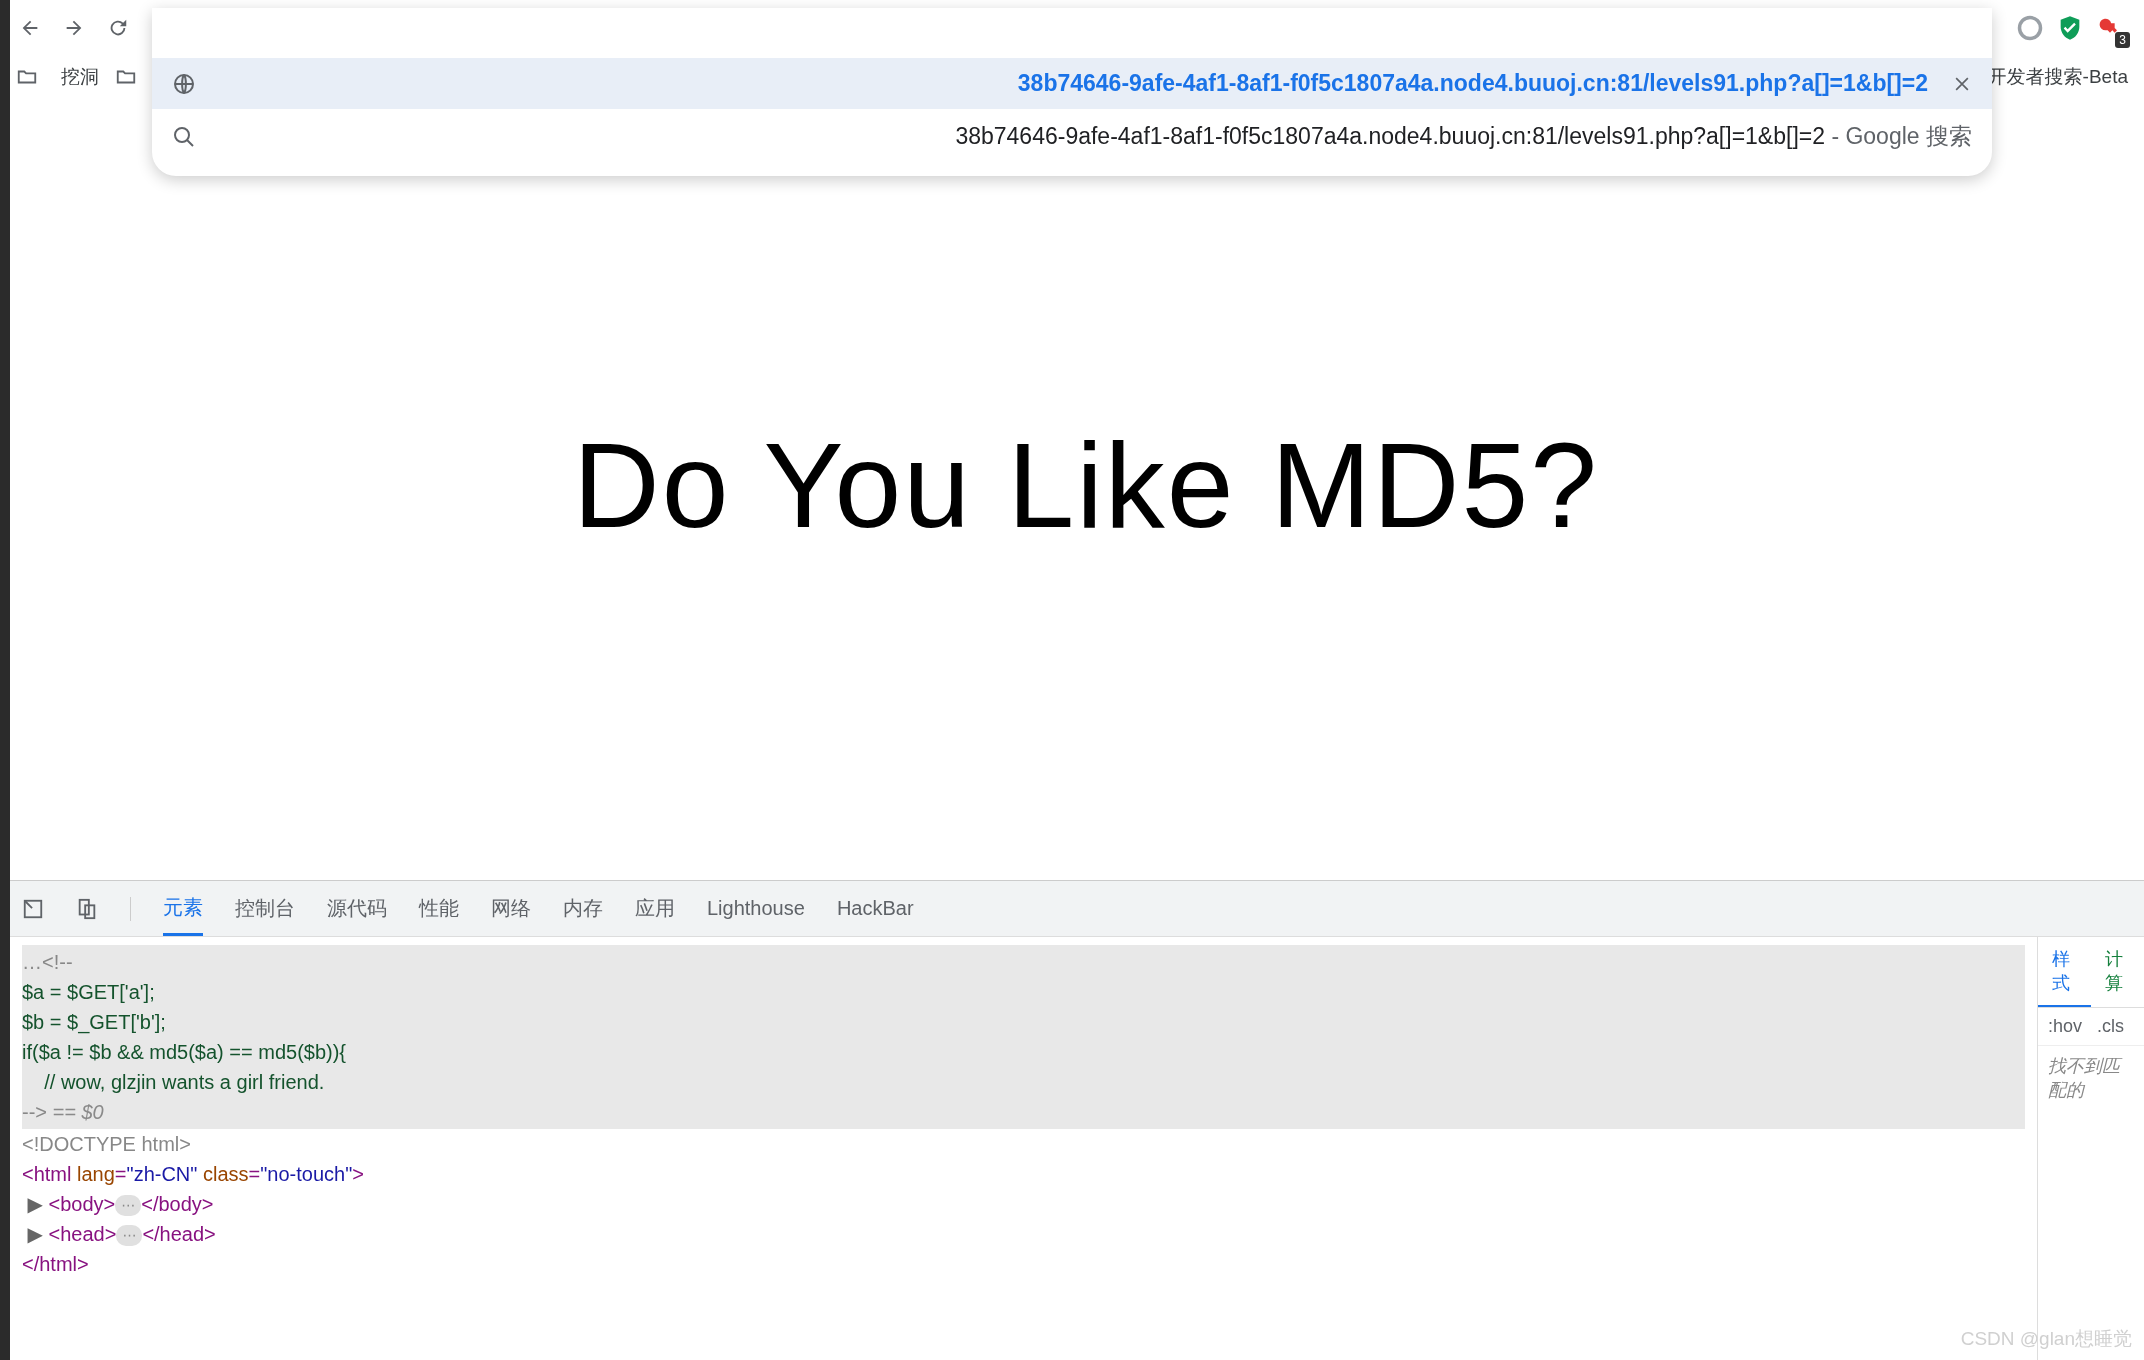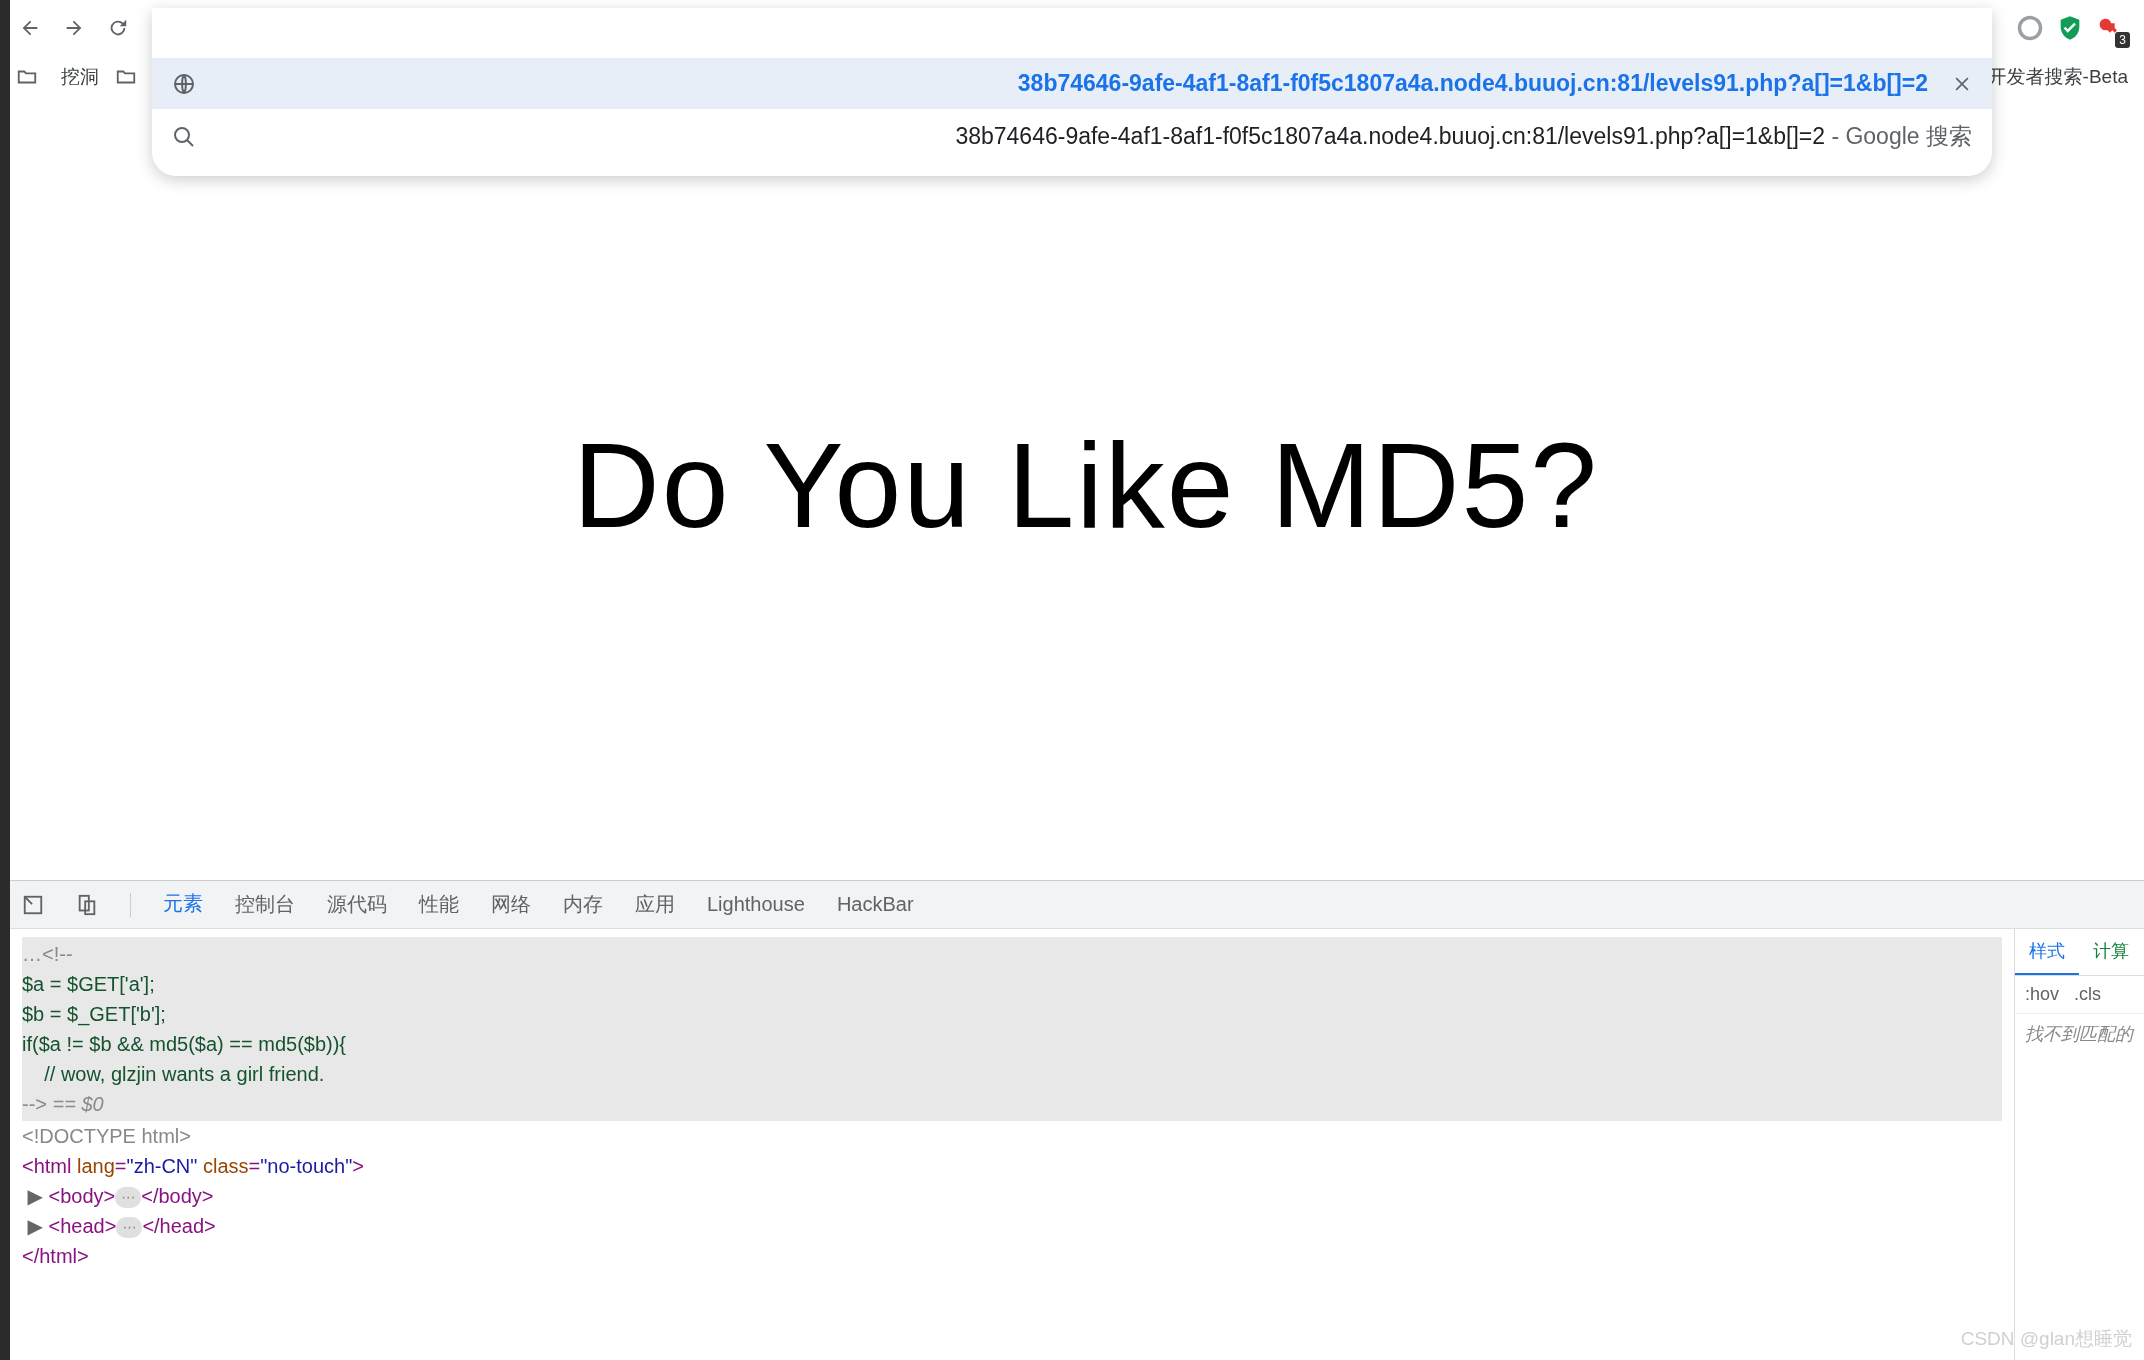--- a/index.html
+++ b/index.html
@@ -31,37 +31,37 @@
 .sugg-text { flex: 1; color: #202124; }
 .sugg-text .suffix { color: #5f6368; font-weight: 400; }
 .sugg-close { width: 20px; height: 20px; color: #5f6368; cursor: pointer; }
 
 
 .page-content { position: absolute; top: 100px; left: 0; right: 0; bottom: 490px; display: flex; align-items: center; justify-content: center; padding-left: 28px; }
 .page-heading { font-size: 120px; font-weight: 400; color: #000; letter-spacing: 2px; }
 
 
 .devtools { position: absolute; bottom: 0; left: 10px; right: 0; height: 480px; background: #fff; border-top: 1px solid #ccc; display: flex; flex-direction: column; }
-.dt-tabs { height: 48px; display: flex; align-items: center; padding: 0 12px; gap: 32px; border-bottom: 1px solid #ddd; background: #f1f3f4; }
+.dt-tabs { height: 56px; display: flex; align-items: center; padding: 0 12px; gap: 32px; border-bottom: 1px solid #ddd; background: #f1f3f4; }
 .dt-tab-icon { width: 22px; height: 22px; color: #5f6368; cursor: pointer; }
 .dt-tab { font-size: 20px; color: #5f6368; cursor: pointer; padding: 12px 0; }
 .dt-tab.active { color: #1a73e8; border-bottom: 3px solid #1a73e8; }
 .dt-body { flex: 1; display: flex; }
 .dt-elements { flex: 1; font-family: "Menlo", "Consolas", monospace; font-size: 20px; line-height: 1.5; padding: 8px 12px; background: #fff; overflow: hidden; }
 .dt-line { white-space: pre; }
 .dt-comment-block { background: #e8e8e8; padding: 2px 0; }
 .dt-gray { color: #888; }
 .dt-green { color: #14532d; }
 .dt-purple { color: #881280; }
 .dt-orange { color: #994500; }
 .dt-blue { color: #1a1aa6; }
 .dt-italic { font-style: italic; color: #8a8a8a; }
 .dt-triangle { color: #666; }
 .dt-ellipsis { display: inline-block; background: #e0e0e0; border-radius: 10px; padding: 0 6px; color: #888; font-size: 14px; vertical-align: middle; }
-.dt-styles { width: 130px; border-left: 1px solid #ddd; font-size: 18px; }
+.dt-styles { width: 107px; border-left: 1px solid #ddd; font-size: 18px; }
 .dt-styles-tabs { display: flex; border-bottom: 1px solid #ddd; }
 .dt-styles-tab { padding: 10px 14px; color: #15803d; cursor: pointer; }
 .dt-styles-tab.active { color: #1a73e8; border-bottom: 2px solid #1a73e8; }
 .dt-styles-row { padding: 8px 10px; color: #5f6368; border-bottom: 1px solid #eee; }
 .dt-styles-msg { padding: 8px 10px; color: #888; font-style: italic; }
 
 .watermark { position: absolute; bottom: 8px; right: 12px; font-size: 19px; color: #d0d0d0; }
 .left-edge { position: absolute; left: 0; top: 0; bottom: 0; width: 10px; background: #2b2b2b; }
 </style>
 </head>

